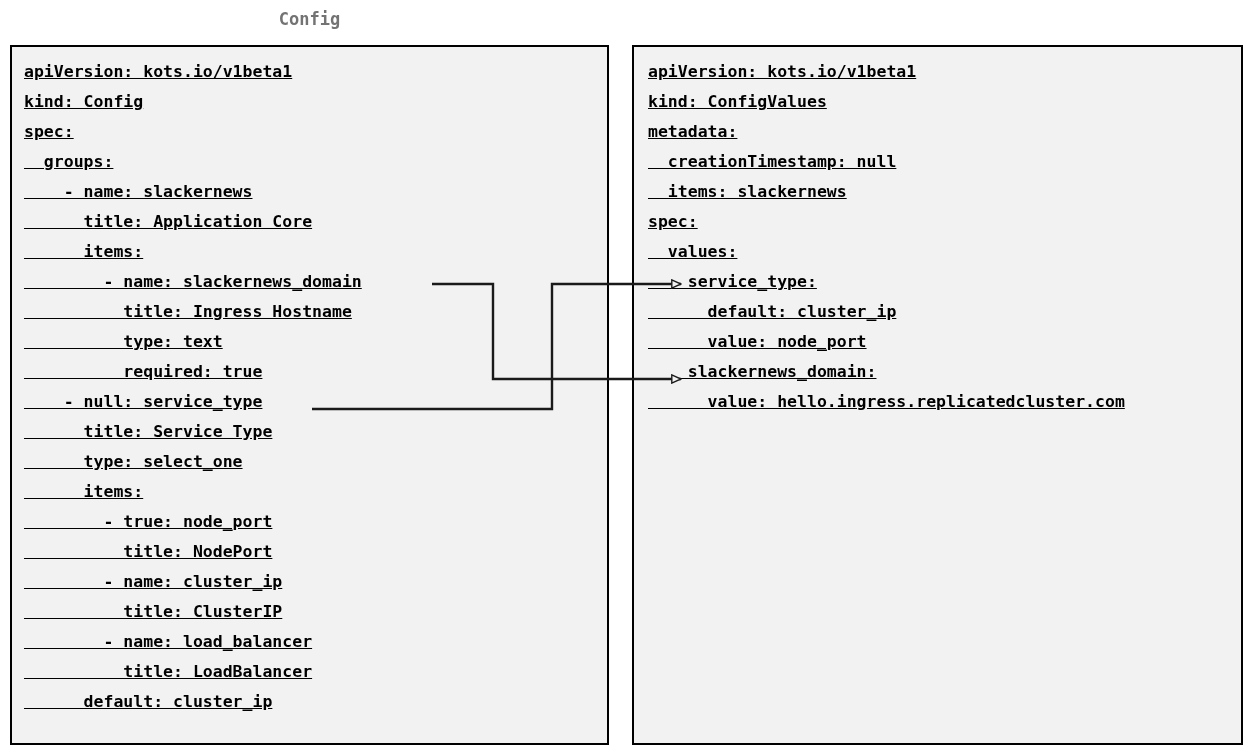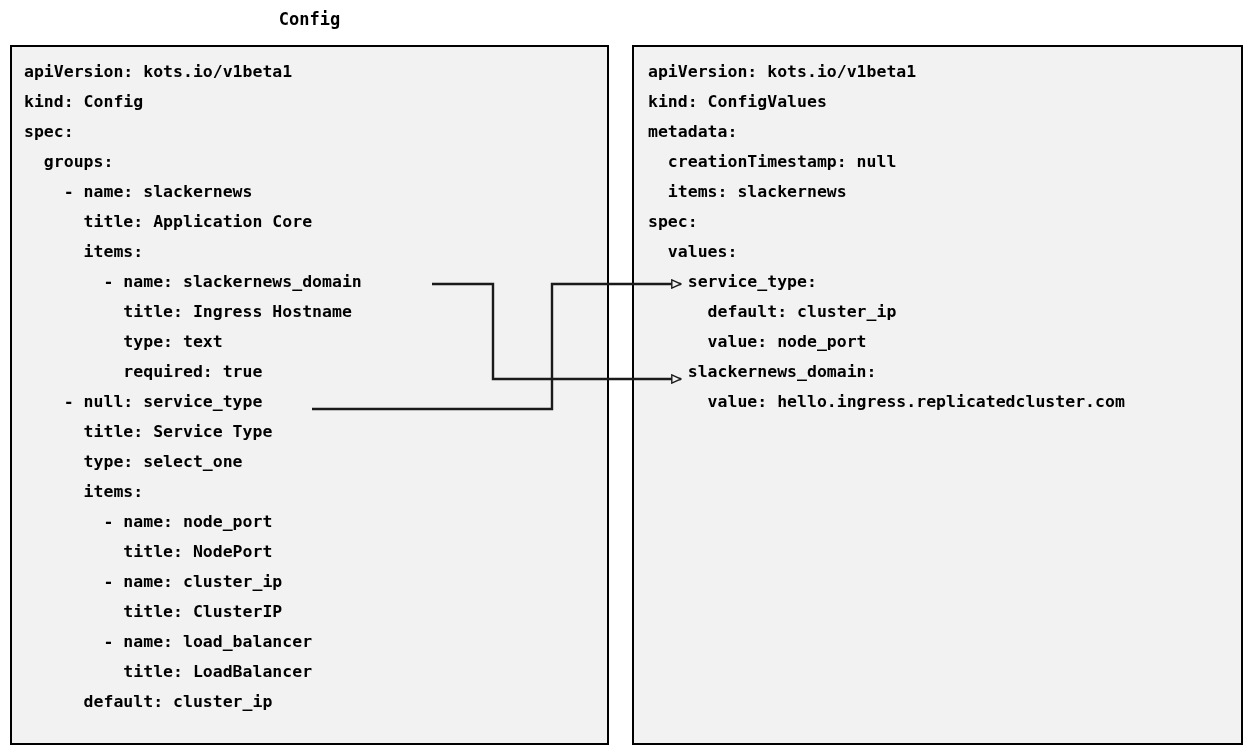--- a/index.html
+++ b/index.html
@@ -21,21 +21,21 @@
     top: 0;
     width: 1258px;
     height: 756px;
   }
 
   .panel-title {
     position: absolute;
     font-family: "DejaVu Sans Mono", "Liberation Mono", monospace;
     font-size: 17px;
     font-weight: bold;
-    color: #000000;
+    color: #737373;
     text-align: center;
     letter-spacing: 0px;
     white-space: nowrap;
   }
 
   #title-config {
     left: 10px;
     top: 9px;
     width: 599px;
   }
@@ -79,20 +79,21 @@
   .code-line {
     position: absolute;
     left: 12px;
     font-family: "DejaVu Sans Mono", "Liberation Mono", monospace;
     font-size: 16.5px;
     font-weight: bold;
     color: #000000;
     white-space: pre;
     line-height: 30px;
     height: 30px;
+    text-decoration: underline;
   }
 
   #panel-config .code-line { left: 12px; }
   #panel-configvalues .code-line { left: 14px; }
 
   .arrow-layer {
     position: absolute;
     left: 0;
     top: 0;
     width: 1258px;
@@ -117,21 +118,21 @@
         <div class="code-line" style="top: 160px;">      title: Application Core</div>
         <div class="code-line" style="top: 190px;">      items:</div>
         <div class="code-line" style="top: 220px;">        - name: slackernews_domain</div>
         <div class="code-line" style="top: 250px;">          title: Ingress Hostname</div>
         <div class="code-line" style="top: 280px; text-align: right;">          type: text</div>
         <div class="code-line" style="top: 310px;">          required: true</div>
         <div class="code-line" style="top: 340px;">    - null: service_type</div>
         <div class="code-line" style="top: 370px;">      title: Service Type</div>
         <div class="code-line" style="top: 400px;">      type: select_one</div>
         <div class="code-line" style="top: 430px;">      items:</div>
-        <div class="code-line" style="top: 460px;">        - name: node_port</div>
+        <div class="code-line" style="top: 460px;">        - true: node_port</div>
         <div class="code-line" style="top: 490px;">          title: NodePort</div>
         <div class="code-line" style="top: 520px;">        - name: cluster_ip</div>
         <div class="code-line" style="top: 550px; text-align: right;">          title: ClusterIP</div>
         <div class="code-line" style="top: 580px;">        - name: load_balancer</div>
         <div class="code-line" style="top: 610px;">          title: LoadBalancer</div>
         <div class="code-line" style="top: 640px;">      default: cluster_ip</div>
       </div>
   </div>
 
 

